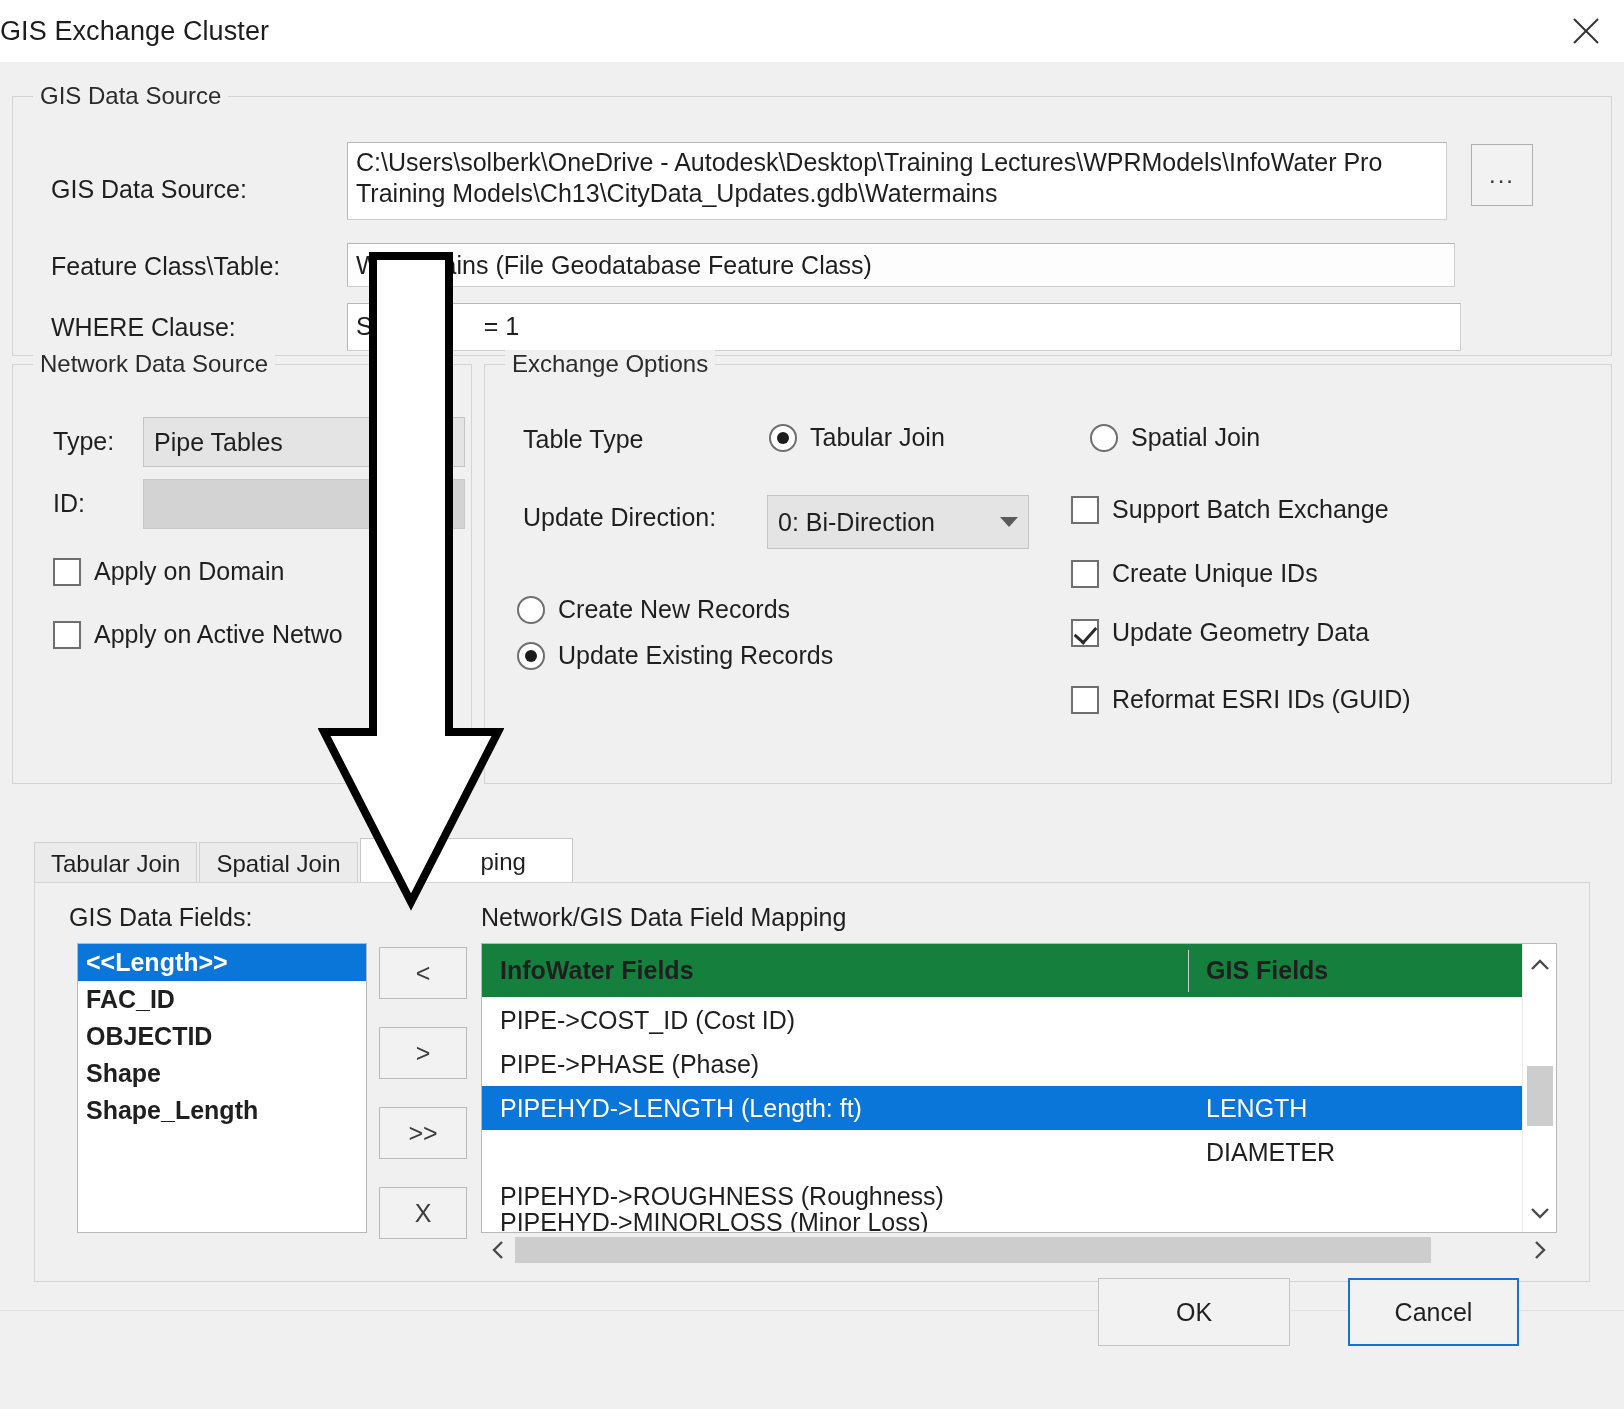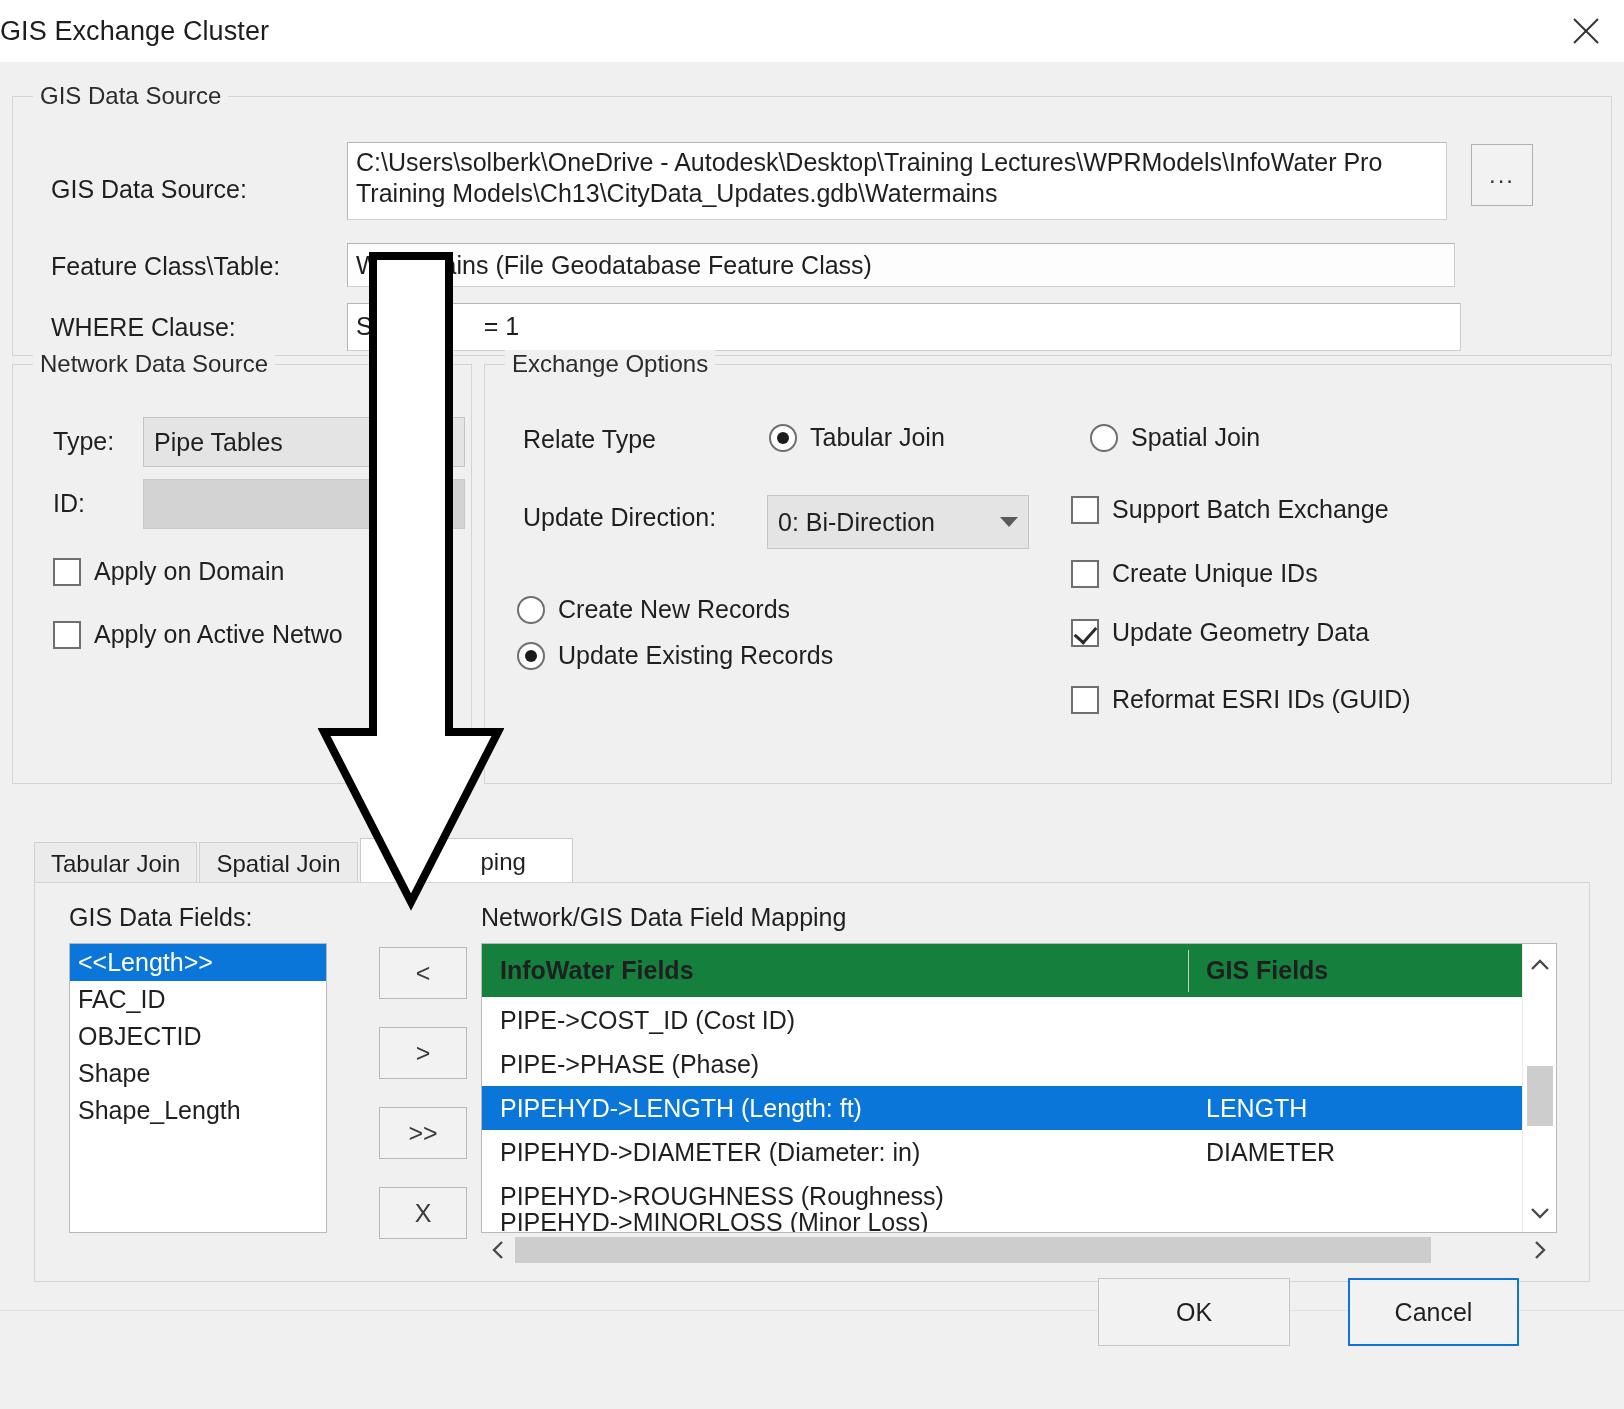--- a/index.html
+++ b/index.html
@@ -383,21 +383,21 @@
 
       <div class="chk-row" style="left:40px; top:255px;">
         <span class="chk-box"></span>
         <span class="ctl-text">Apply on Active Netwo</span>
       </div>
     </div>
 
     <div class="groupbox" id="gb-exchange-options">
       <div class="legend">Exchange Options</div>
 
-      <div class="lbl" style="left:38px; top:60px;">Relate Type</div>
+      <div class="lbl" style="left:38px; top:60px;">Table Type</div>
 
       <div class="rad-row" style="left:284px; top:58px;">
         <span class="rad-circle selected"></span>
         <span class="ctl-text">Tabular Join</span>
       </div>
 
       <div class="rad-row" style="left:605px; top:58px;">
         <span class="rad-circle"></span>
         <span class="ctl-text">Spatial Join</span>
       </div>
@@ -439,21 +439,21 @@
 
       <div class="tabstrip">
         <div class="tab">Tabular Join</div>
         <div class="tab">Spatial Join</div>
         <div class="tab active" style="padding:0 46px 0 120px;">ping</div>
       </div>
 
       <div class="tab-content">
 
         <div class="lbl" style="left:34px; top:20px;">GIS Data Fields:</div>
-        <div class="listbox" style="left:34px; top:60px; width:258px; height:290px;">
+        <div class="listbox" style="left:42px; top:60px; width:290px; height:290px;font-weight:bold;">
           <div class="listitem selected">&lt;&lt;Length&gt;&gt;</div>
           <div class="listitem">FAC_ID</div>
           <div class="listitem">OBJECTID</div>
           <div class="listitem">Shape</div>
           <div class="listitem">Shape_Length</div>
         </div>
 
         <div class="xfer-btn" style="left:344px; top:64px; width:88px; height:52px;">&lt;</div>
         <div class="xfer-btn" style="left:344px; top:144px; width:88px; height:52px;">&gt;</div>
         <div class="xfer-btn" style="left:344px; top:224px; width:88px; height:52px;">&gt;&gt;</div>
@@ -475,21 +475,20 @@
           </div>
           <div class="grid-row" style="top:98px;">
             <span class="c1">PIPE-&gt;PHASE (Phase)</span>
             <span class="c2"></span>
           </div>
           <div class="grid-row sel" style="top:142px;">
             <span class="c1">PIPEHYD-&gt;LENGTH (Length: ft)</span>
             <span class="c2">LENGTH</span>
           </div>
           <div class="grid-row" style="top:186px;">
-            <span class="c1">PIPEHYD-&gt;DIAMETER (Diameter: in)</span>
             <span class="c2">DIAMETER</span>
           </div>
           <div class="grid-row" style="top:230px;">
             <span class="c1">PIPEHYD-&gt;ROUGHNESS (Roughness)</span>
             <span class="c2"></span>
           </div>
           <div class="grid-row clipped" style="top:268px; height:22px;">
             <span class="c1" style="top:-4px;">PIPEHYD-&gt;MINORLOSS (Minor Loss)</span>
             <span class="c2" style="top:-4px;"></span>
           </div>

